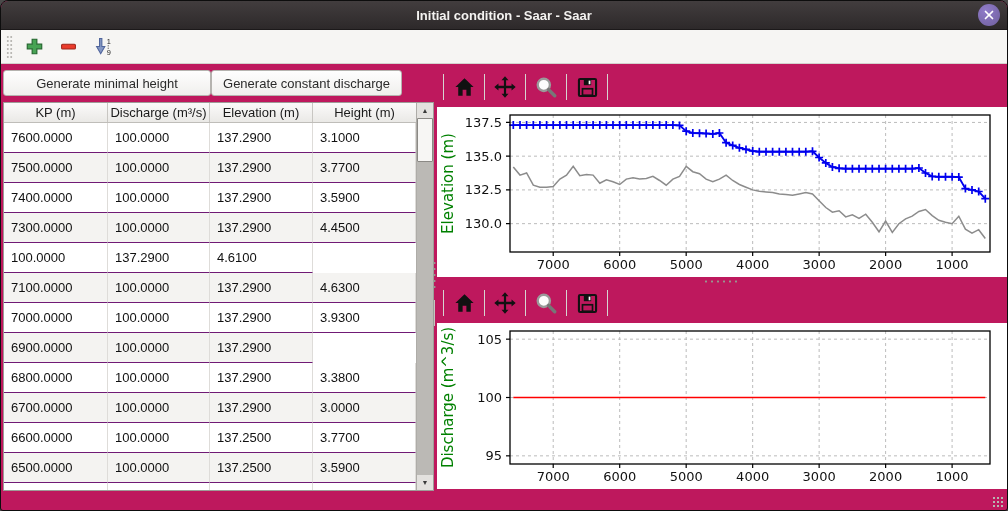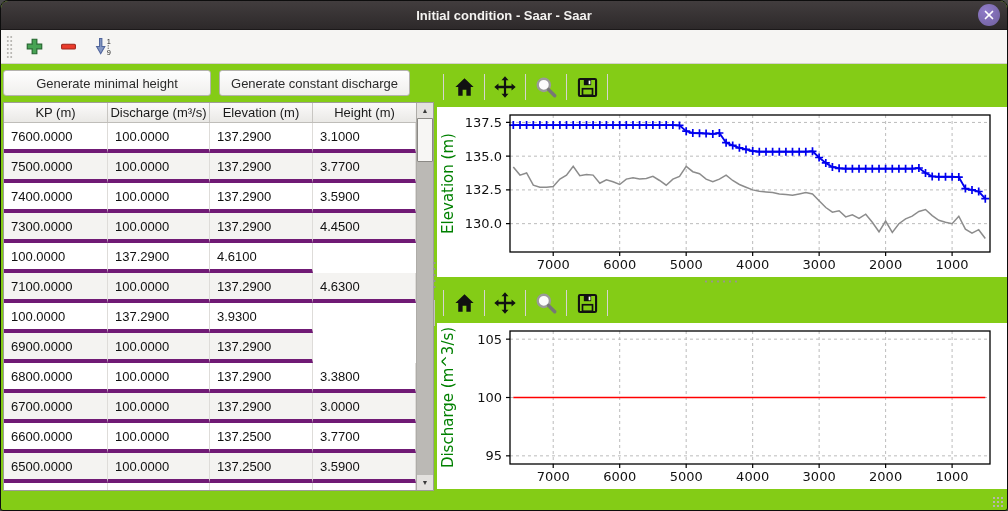--- a/index.html
+++ b/index.html
@@ -1,17 +1,17 @@
 <!DOCTYPE html>
 <html><head>
 <meta charset="utf-8">
 <style>
   html,body{margin:0;padding:0;background:#4a4a4a;}
   .window{position:relative;width:1008px;height:511px;box-sizing:border-box;
-    border:1px solid #0d0d0d;border-radius:8px 8px 3px 3px;background:#84cc16;
+    border:1px solid #0d0d0d;border-radius:8px 8px 3px 3px;background:#be185d;
     overflow:hidden;font-family:"Liberation Sans",sans-serif;}
   
   .titlebar{height:28px;background:linear-gradient(#423d3e,#2d292a);display:flex;
     align-items:center;justify-content:center;position:relative;border-bottom:1px solid #1c191a;}
   .title{color:#f4f3f1;font-size:13px;font-weight:700;}
   .close-btn{position:absolute;right:7px;top:3px;width:22px;height:22px;border-radius:50%;
     background:radial-gradient(circle at 35% 30%,#907cc9,#6f5f9d);display:flex;
     align-items:center;justify-content:center;cursor:default;}
   
   .app-toolbar{height:33px;background:#f6f5f3;border-bottom:1px solid #d4d2ce;
@@ -22,40 +22,40 @@
     display:flex;align-items:center;justify-content:center;}
   
   .main{display:flex;height:449px;position:relative;}
   .left-pane{width:431px;box-sizing:border-box;padding:6px 0 0 2px;}
   .vsplitter{width:5px;position:relative;}
   .vsplitter::before{content:"";position:absolute;left:1px;top:196px;width:3px;height:32px;
     background:radial-gradient(circle,#98968f 1px,transparent 1.2px);background-size:3px 6px;}
   .vsplitter::after{content:"";position:absolute;left:2px;top:236px;width:1px;height:26px;background:#c6c4c0;}
   .right-pane{flex:1;padding:5px 0 0 1px;box-sizing:border-box;}
   
-  .btn-row{display:flex;gap:8px;}
+  .btn-row{display:flex;}
   .gen-btn{height:26px;font-size:13px;color:#2b2b2b;font-family:inherit;
     background:linear-gradient(#fefefe,#f0efed);border:1px solid #b5b3af;border-radius:3px;}
   .gen-btn.b1{width:208px;}
   .gen-btn.b2{width:191px;}
   
   .table-wrap{margin-top:6px;display:flex;width:429px;height:387px;
     border:1px solid #9e9c98;background:#fff;}
   .grid{width:412px;display:flex;flex-direction:column;overflow:hidden;}
   .thead{display:flex;height:19px;background:linear-gradient(#fbfafa,#eae9e6);
     border-bottom:1px solid #bfbdb9;flex:none;}
   .th{box-sizing:border-box;border-right:1px solid #c8c6c2;display:flex;align-items:center;
     justify-content:center;font-size:13px;color:#1a1a1a;}
   .th:nth-child(1),.td:nth-child(1){width:104px;}
   .th:nth-child(2),.td:nth-child(2){width:102px;}
   .th:nth-child(3),.td:nth-child(3){width:103px;}
   .th:nth-child(4),.td:nth-child(4){width:103px;}
   .th:last-child{border-right:none;}
   .tr{display:flex;height:30px;flex:none;}
-  .td{box-sizing:border-box;border-right:1px solid #dedcd9;border-bottom:4px solid #701a75;
+  .td{box-sizing:border-box;border-right:1px solid #dedcd9;border-bottom:1px solid #701a75;
     font-size:13px;color:#111;display:flex;align-items:center;padding-left:7px;background:#fff;}
   .tr.alt .td{background:#f4f3f1;}
   .tr.partial{height:8px;}
   .tr.partial .td{border-bottom:none;}
   
   .vscroll{width:16px;border-left:1px solid #aeaca8;display:flex;flex-direction:column;background:#bbb9b5;}
   .sb-btn{height:15px;background:#e3e1de;font-size:7px;color:#3a3a3a;display:flex;
     align-items:center;justify-content:center;flex:none;}
   .sb-track{flex:1;position:relative;}
   .sb-thumb{position:absolute;top:0;left:0;right:0;height:44px;background:#f7f6f4;
@@ -167,20 +167,21 @@
                 <div class="td">137.2900</div>
                 <div class="td">4.6100</div>
               </div>
               <div class="tr alt">
                 <div class="td">7100.0000</div>
                 <div class="td">100.0000</div>
                 <div class="td">137.2900</div>
                 <div class="td">4.6300</div>
               </div>
               <div class="tr">
+                <div class="td">7000.0000</div>
                 <div class="td">100.0000</div>
                 <div class="td">137.2900</div>
                 <div class="td">3.9300</div>
               </div>
               <div class="tr alt">
                 <div class="td">6900.0000</div>
                 <div class="td">100.0000</div>
                 <div class="td">137.2900</div>
               </div>
               <div class="tr">

